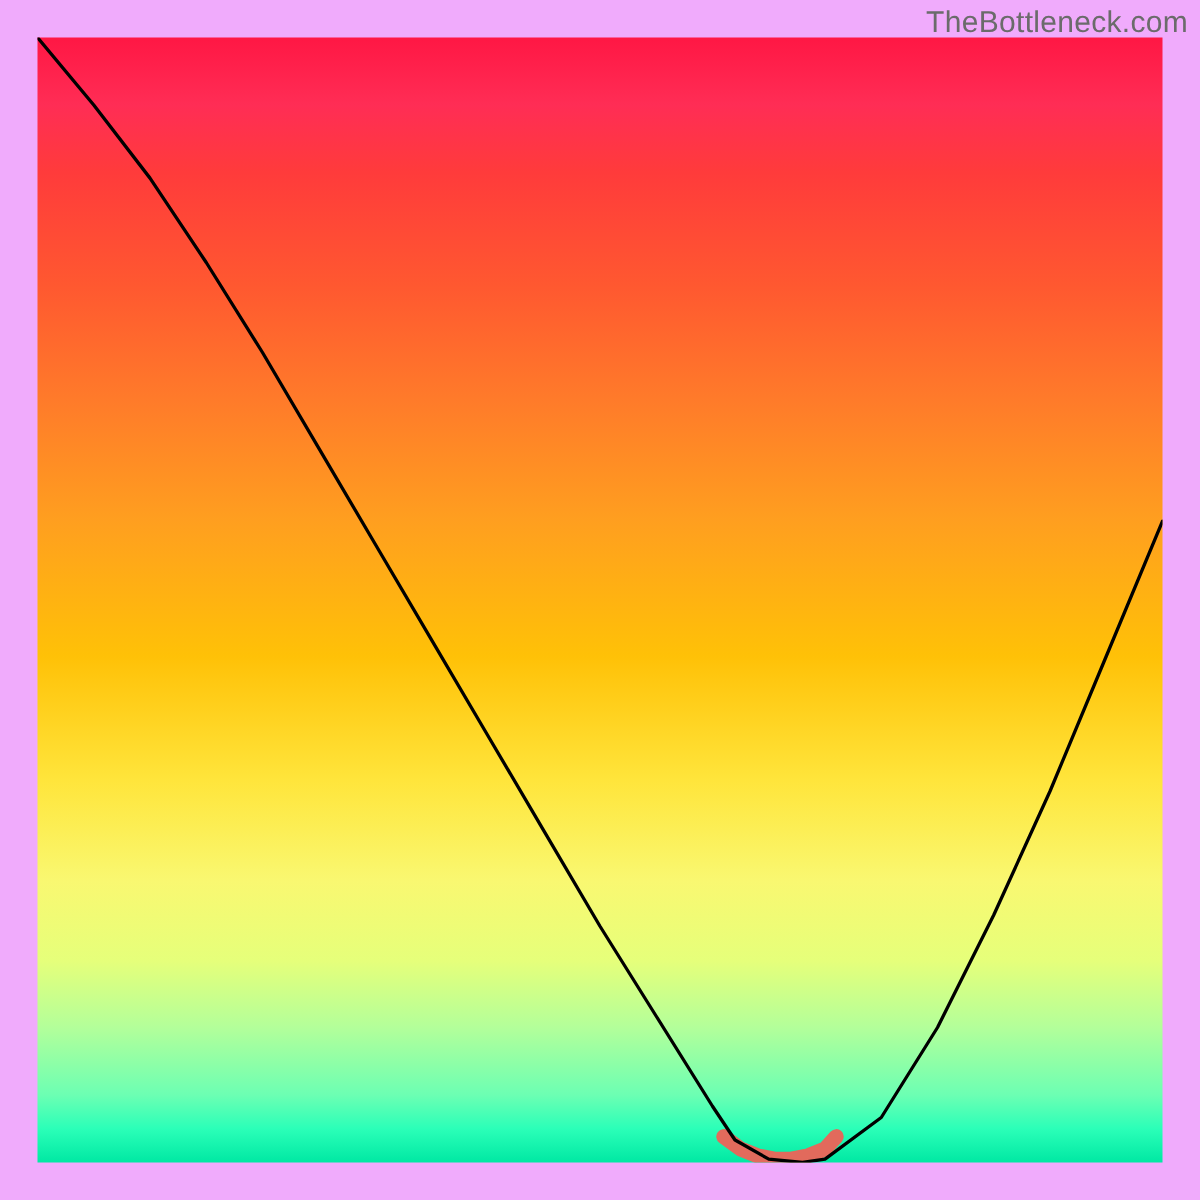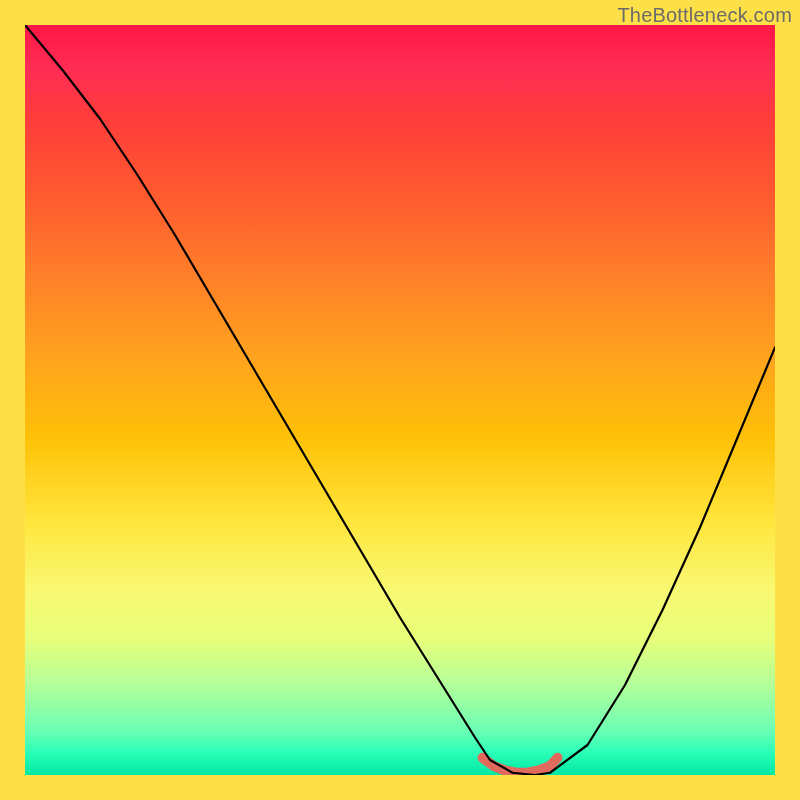--- a/index.html
+++ b/index.html
@@ -7,21 +7,21 @@
     padding: 0;
     width: 800px;
     height: 800px;
     background: #000;
     font-family: Arial, Helvetica, sans-serif;
   }
   .frame {
     position: relative;
     width: 800px;
     height: 800px;
-    background: #fde047;
+    background: #f0abfc;
   }
   .plot-area {
     position: absolute;
     left: 25px;
     top: 25px;
     width: 750px;
     height: 750px;
     
     background: linear-gradient(to bottom,
       #ff1744 0%,

